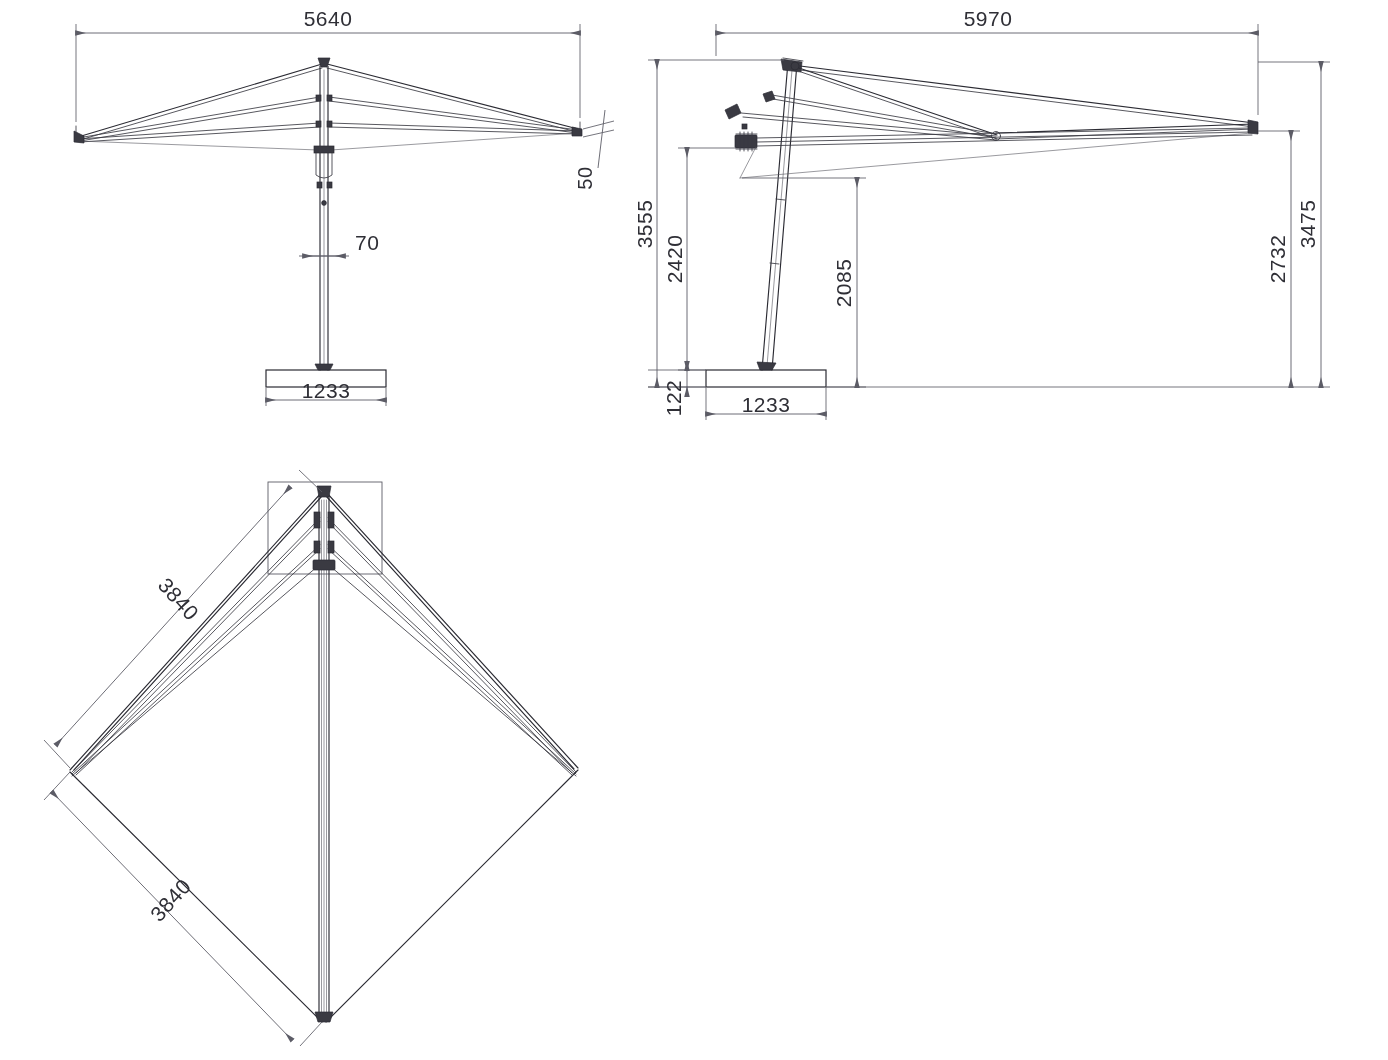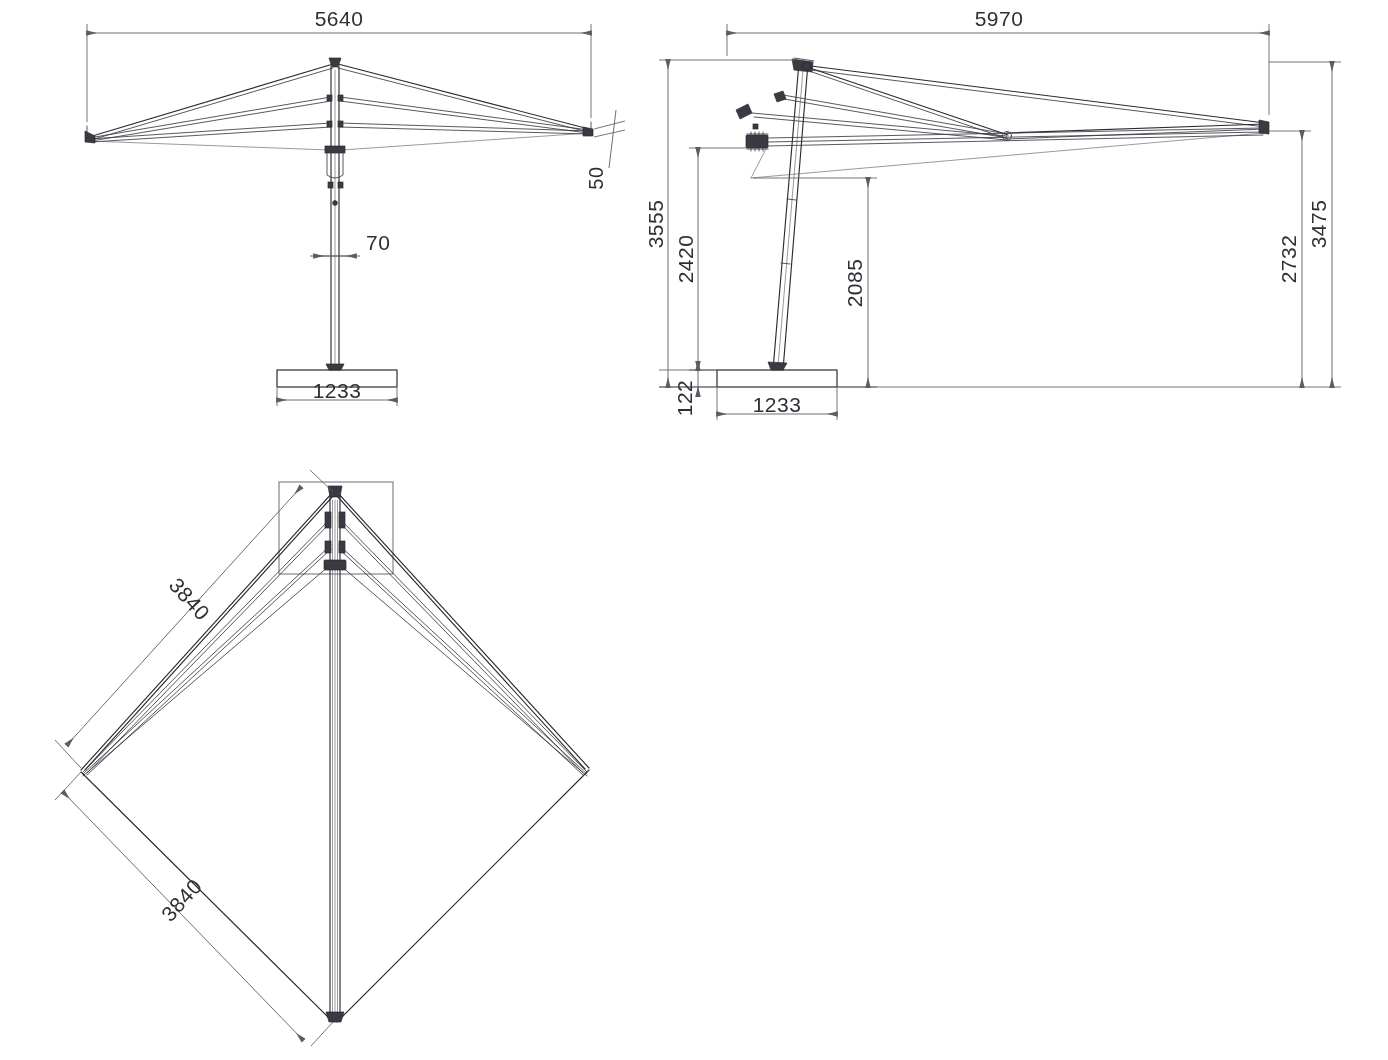--- a/index.html
+++ b/index.html
@@ -10,21 +10,21 @@
   }
   body {
     width: 1388px;
     height: 1060px;
     position: relative;
     overflow: hidden;
     font-family: "Liberation Sans", sans-serif;
   }
   #drawing-root {
     position: absolute;
-    left: 11px;
+    left: 0;
     top: 0;
     width: 1124px;
     height: 1060px;
   }
   svg.sheet {
     display: block;
     width: 1388px;
     height: 1060px;
   }
   .struct {

